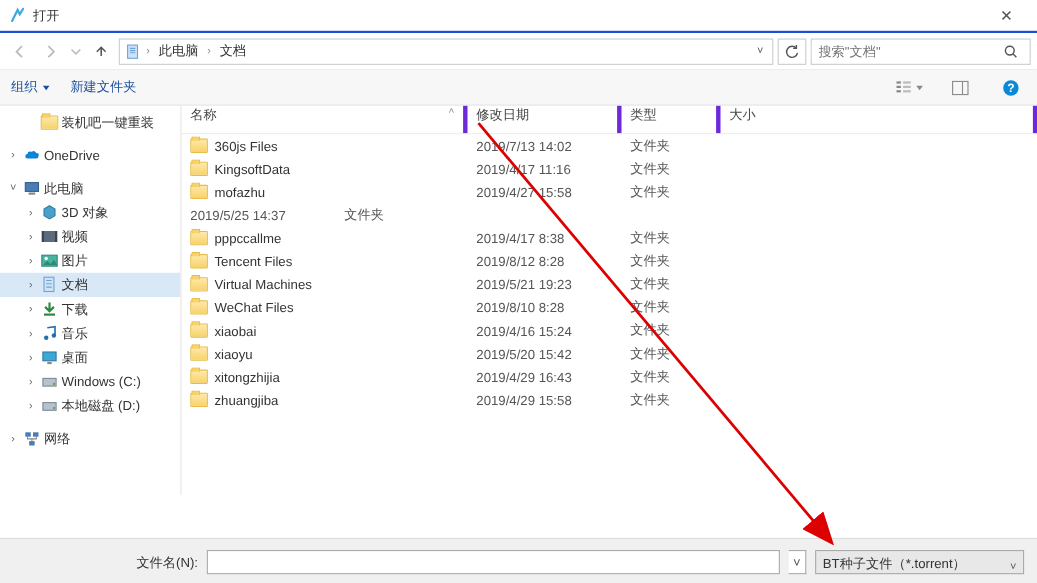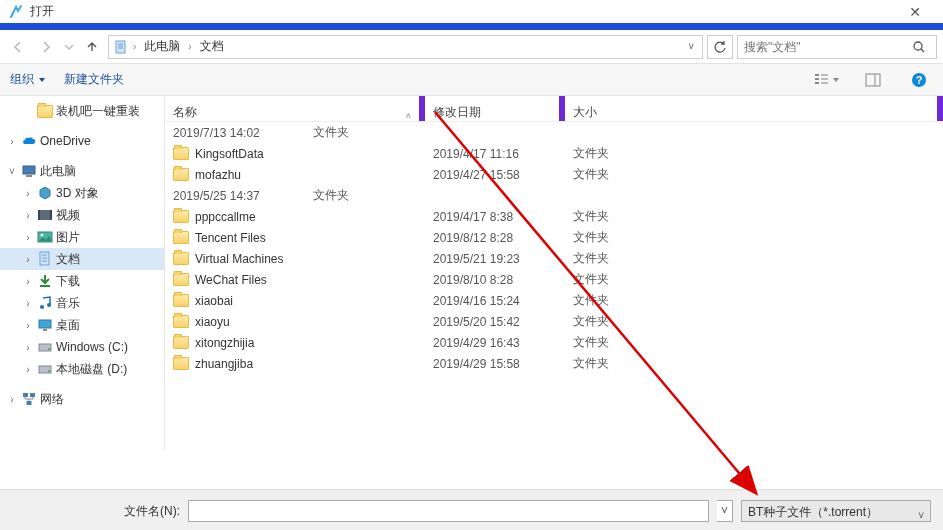--- a/index.html
+++ b/index.html
@@ -11,21 +11,21 @@
   height: 530px;
   overflow: hidden;
   position: relative;
   color: #333;
 }
 .titlebar {
   height: 30px;
   display: flex;
   align-items: center;
   padding: 0 8px;
-  border-bottom: 7px solid #1d4ed8;
+  border-bottom: 2px solid #1d4ed8;
 }
 .titlebar .app-icon {
   width: 16px; height: 16px;
   margin-right: 6px;
   display: inline-flex; align-items: center; justify-content: center;
 }
 .titlebar .title { flex: 1; color: #333; }
 .titlebar .close { width: 40px; text-align: center; color: #555; font-size: 14px; cursor: pointer;}
 .navbar {
   height: 34px;
@@ -123,21 +123,21 @@
   flex: 1;
   overflow-y: auto;
 }
 .columns {
   display: flex;
   height: 26px;
   align-items: center;
   border-bottom: 1px solid #eee;
   color: #444;
 }
-.col { padding: 0 8px; border-right: 6px solid #6d28d9; height: 100%; display: flex; align-items: flex-end; gap: 12px; }
+.col { padding: 0 8px; border-right: 4px solid #6d28d9; height: 100%; display: flex; align-items: flex-start; gap: 12px; }
 .col-name { flex: 0 0 260px; }
 .col-date { flex: 0 0 140px; }
 .col-type { flex: 0 0 90px; }
 .col-size { flex: 1; }
 .sort-arrow { font-size: 9px; color: #888; }
 .file-row {
   display: flex;
   height: 21px;
   align-items: center;
   cursor: pointer;
@@ -450,24 +450,29 @@
         <span class="tree-label">网络</span>
       </div>
     </div>
   <div class="filelist">
     <div class="columns">
       <div class="col col-name">
         <span>名称</span>
         <span class="sort-arrow" style="margin-left:auto">˄</span>
       </div>
       <div class="col col-date">修改日期</div>
+      <div class="col col-type">类型</div>
       <div class="col col-size">大小</div>
     </div>
     <div id="files">
         <div class="file-row">
+          <div class="fc fc-name">
+            <span class="folder-ico"></span>
+            <span>360js Files</span>
+          </div>
           <div class="fc fc-date">2019/7/13 14:02</div>
           <div class="fc fc-type">文件夹</div>
           <div class="fc fc-size"></div>
         </div>
         <div class="file-row">
           <div class="fc fc-name">
             <span class="folder-ico"></span>
             <span>KingsoftData</span>
           </div>
           <div class="fc fc-date">2019/4/17 11:16</div>

